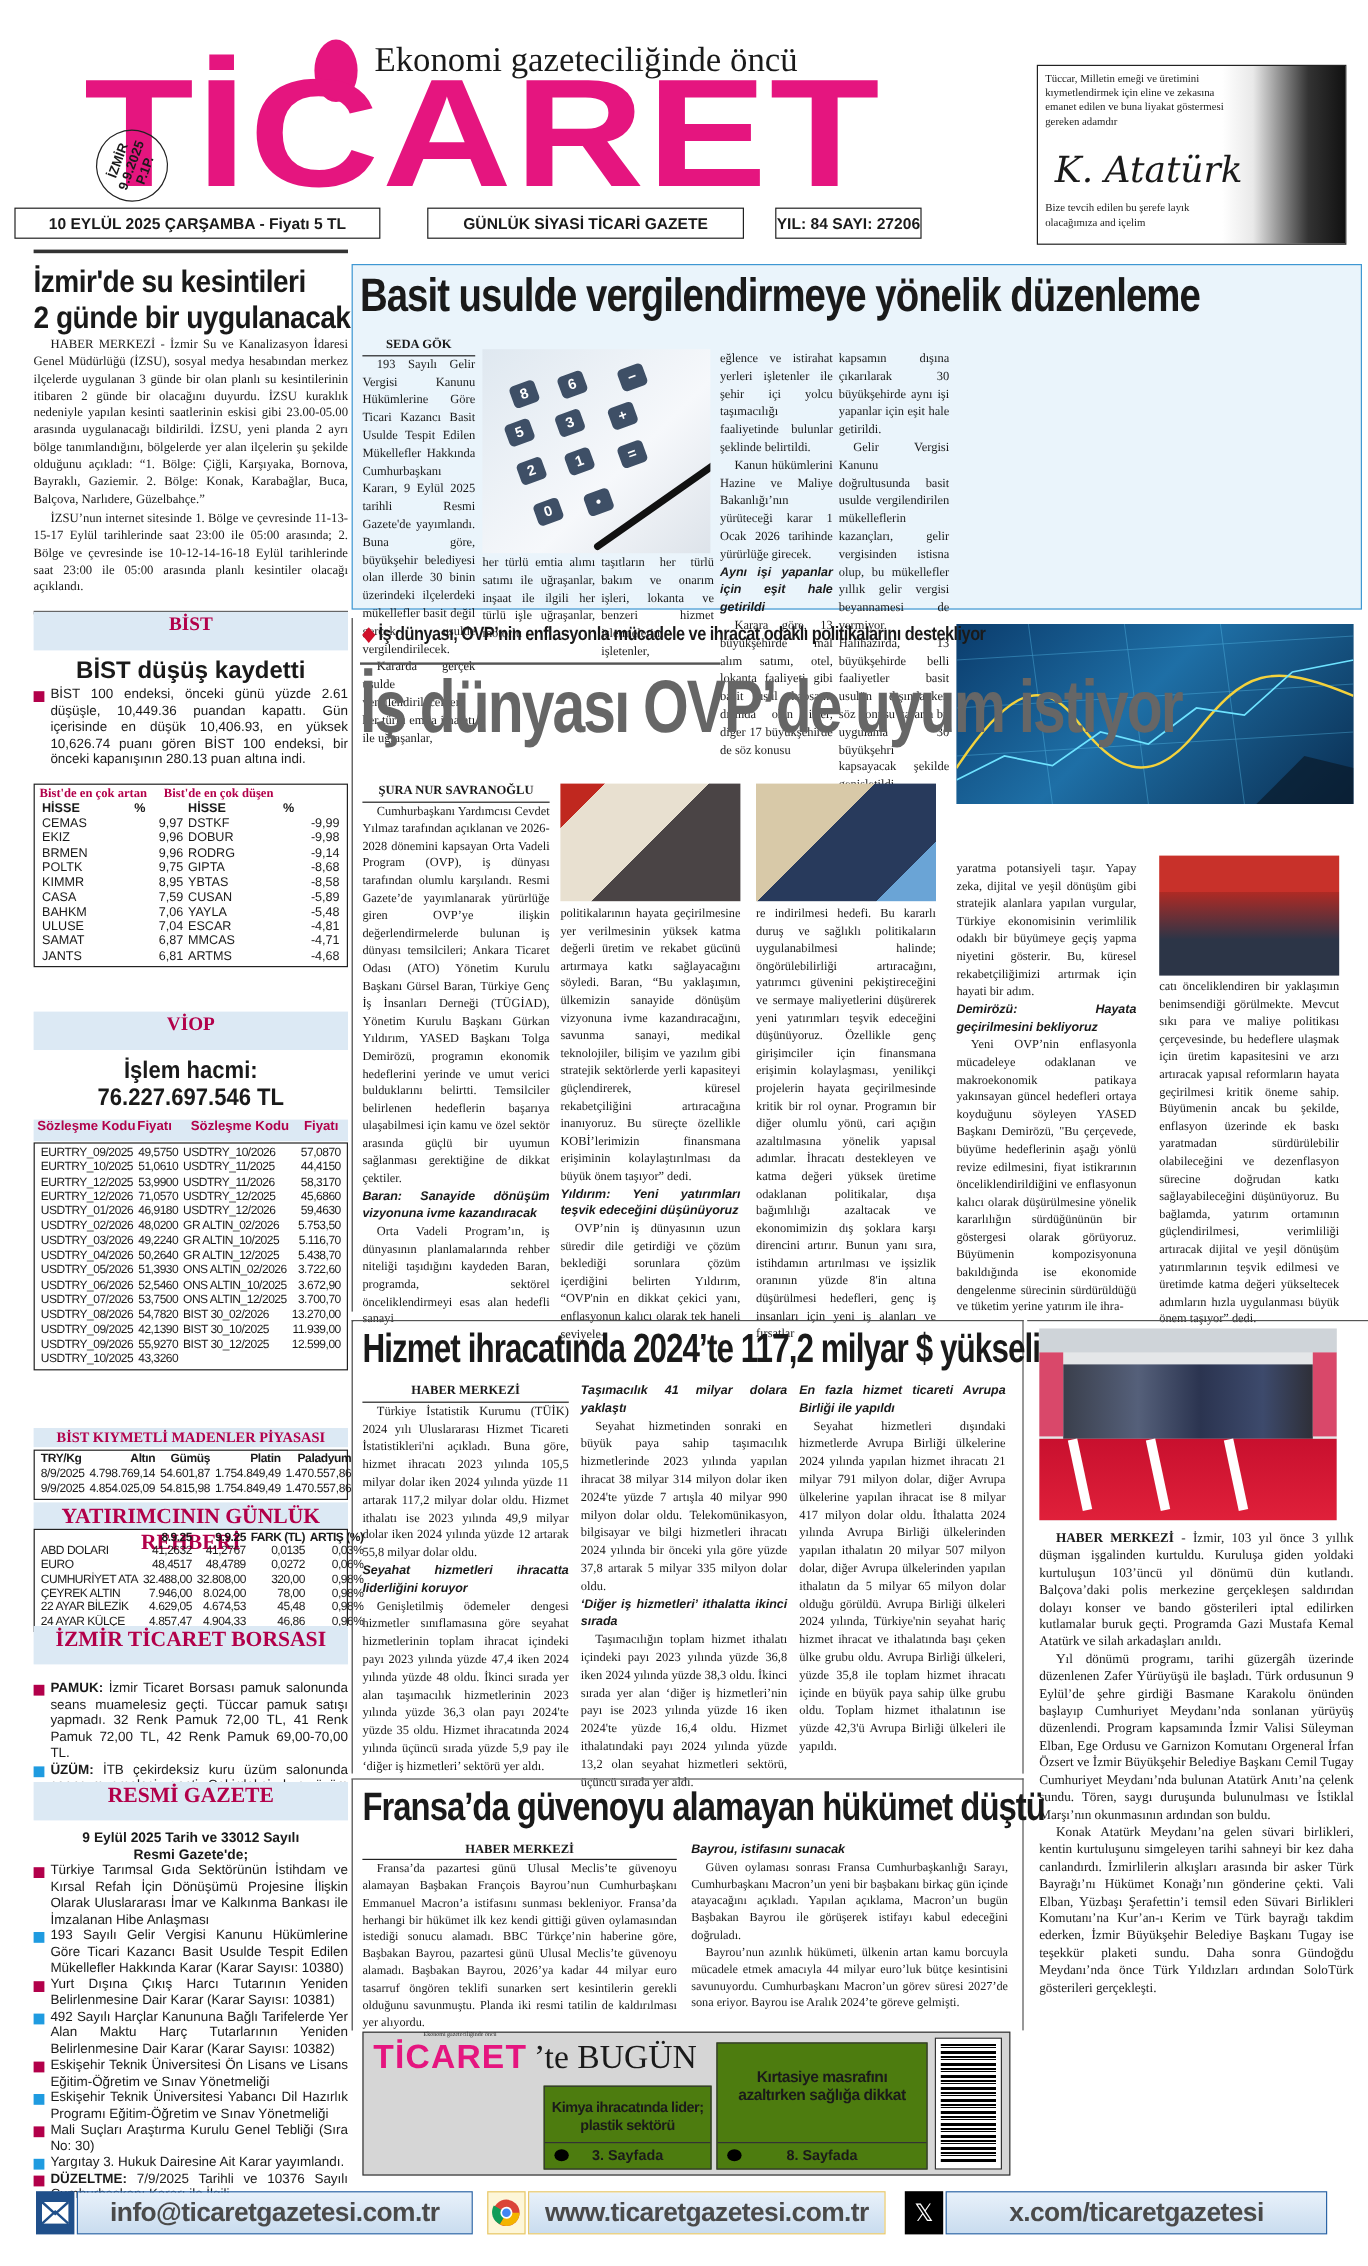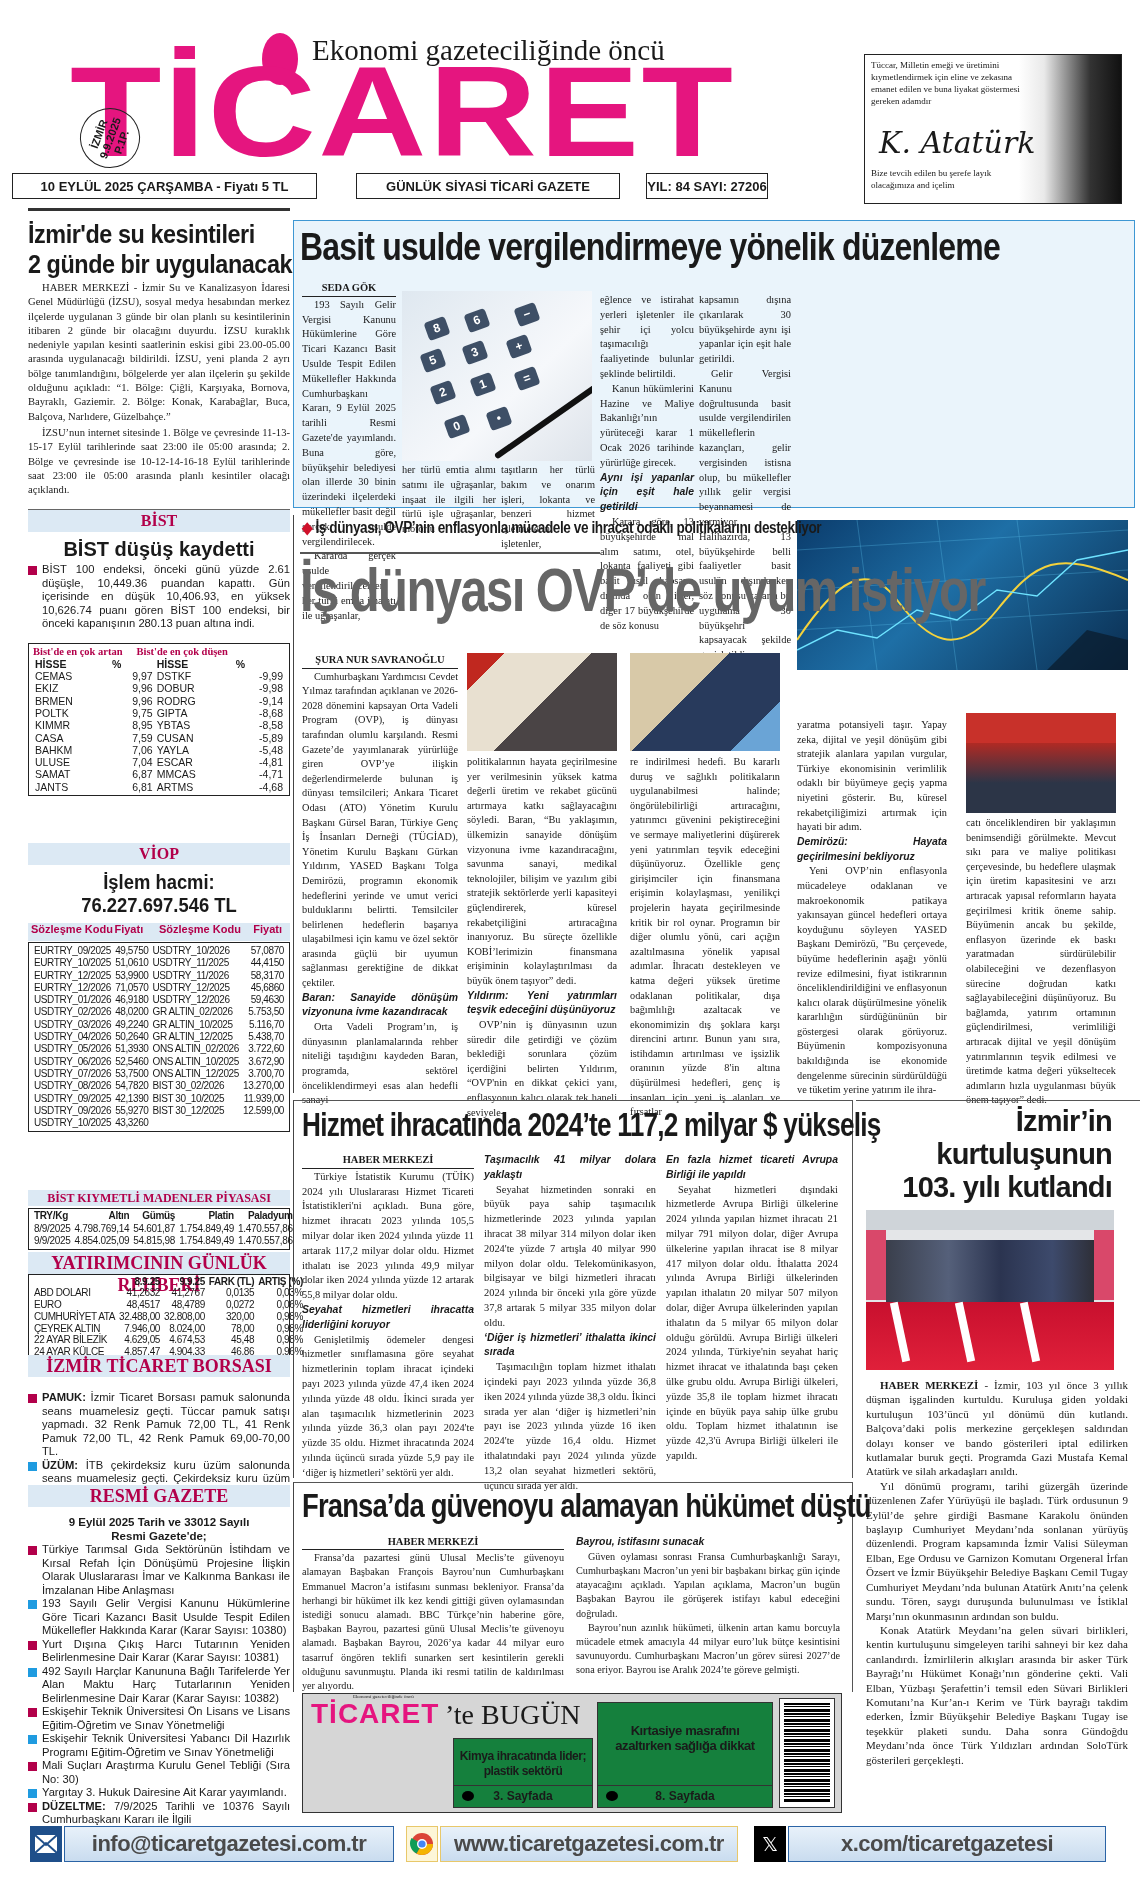--- a/index.html
+++ b/index.html
@@ -22,21 +22,21 @@
   #ataturk .q1 { position: absolute; left: 6px; top: 4px; width: 160px; font-size: 9px; line-height: 12px; }
   #ataturk .sig { position: absolute; left: 14px; top: 70px; font-family: "DejaVu Serif", serif; font-style: italic; font-size: 30px; }
   #ataturk .q2 { position: absolute; left: 6px; top: 112px; width: 130px; font-size: 9px; line-height: 12px; }
 
   
   .left { left: 28px; width: 262px; }
   .rule-top { border-top: 3px solid #333; }
   #izmir-su { top: 208px; }
   #izmir-su h1 { font-family: "Liberation Sans", sans-serif; font-weight: bold; font-size: 26px; line-height: 30px; letter-spacing: -0.5px; transform: scaleX(0.9); transform-origin: left; white-space: nowrap; margin-top: 8px; }
   #izmir-su p { font-size: 10.6px; line-height: 14.3px; text-indent: 14px; margin-top: 2px; }
-  .sec-band { background: #dce9f4; color: #b2004a; font-weight: bold; font-family: "Liberation Serif", serif; text-align: center; height: 22px; line-height: 22px; font-size: 16px; }
+  .sec-band { background: #dce9f4; color: #b2004a; font-weight: bold; font-family: "Liberation Serif", serif; text-align: center; height: 32px; line-height: 22px; font-size: 16px; }
   .sec-head { font-family: "Liberation Sans", sans-serif; font-weight: bold; text-align: center; }
   .bul { font-family: "Liberation Sans", sans-serif; font-size: 11.2px; line-height: 13.5px; padding-left: 14px; position: relative; text-align: justify; }
   .bul::before { content: ""; position: absolute; left: 0; top: 3px; width: 9px; height: 9px; background: var(--b, #b2004a); }
   .bul.blue { --b: #1f9be0; }
   .tbl-box { border: 1.5px solid #222; font-family: "Liberation Sans", sans-serif; font-stretch: condensed; }
   table { border-collapse: collapse; width: 100%; }
   td, th { padding: 0 2px; white-space: nowrap; }
   .num { text-align: right; }
 
   #bist { top: 510px; }
@@ -88,21 +88,21 @@
   #kurtulus .txt p { text-indent: 14px; }
 
   #fransa { left: 293px; top: 1482px; width: 560px; height: 210px; border-left: 1.5px solid #444; border-top: 1.5px solid #555; border-right: 1.5px solid #555; }
   #fransa h1 { position: absolute; left: 8px; top: 4px; font-family: "Liberation Sans", sans-serif; font-weight: bold; font-size: 33px; letter-spacing: -1px; white-space: nowrap; transform: scaleX(0.83); transform-origin: left; }
   #fransa .col { font-size: 10.2px; line-height: 14.2px; }
 
   #bugun { left: 302px; top: 1693px; width: 540px; height: 120px; background: #d6d6d6; border: 1.5px solid #333; }
   #bugun-logo { position: absolute; left: 8px; top: 4px; font-family: "Liberation Sans", sans-serif; font-weight: 900; font-size: 28px; color: #e5157f; letter-spacing: 1px; }
   #bugun-small { position: absolute; left: 50px; top: 0; font-size: 5px; }
   #bugun-te { position: absolute; left: 142px; top: 5px; font-size: 28px; font-family: "Liberation Serif", serif; }
-  .bcard { position: absolute; background: #15803d; border: 1.5px solid #333; font-family: "Liberation Sans", sans-serif; font-weight: bold; text-align: center; }
+  .bcard { position: absolute; background: #4d7c0f; border: 1.5px solid #333; font-family: "Liberation Sans", sans-serif; font-weight: bold; text-align: center; }
   .bcard .h { font-size: 12px; line-height: 15px; padding: 0 4px; letter-spacing: -0.4px; }
   .bcard .pg { position: absolute; left: 0; right: 0; bottom: 0; height: 22px; border-top: 1.5px solid #333; font-size: 12px; line-height: 20px; }
   .bcard .pg .dot { position: absolute; left: 8px; top: 5px; width: 12px; height: 10px; background: #000; border-radius: 50%; }
   #barcode { position: absolute; right: 6px; top: 4px; width: 56px; height: 110px; background: #fff; border: 1.5px solid #333; padding: 4px; }
   #barcode .bars { width: 100%; height: 100%; background: repeating-linear-gradient(180deg, #000 0 2px, #fff 2px 3px, #000 3px 4px, #fff 4px 6px, #000 6px 9px, #fff 9px 10px); }
 
   
   #footer { left: 14px; top: 1826px; width: 1110px; height: 38px; }
   .fbox { position: absolute; top: 0; height: 36px; border: 1.5px solid #2b64a6; background: linear-gradient(180deg, #e8f1fa, #c9dcef); font-family: "Liberation Sans", sans-serif; font-weight: bold; font-size: 22px; color: #4a4a4a; letter-spacing: -0.5px; display: flex; align-items: center; justify-content: center; }
   .ficon { position: absolute; top: 0; width: 32px; height: 36px; display: flex; align-items: center; justify-content: center; }
@@ -547,24 +547,20 @@
     <p class="subh">‘Diğer iş hizmetleri’ ithalatta ikinci sırada</p>
     <p>Taşımacılığın toplam hizmet ithalatı içindeki payı 2023 yılında yüzde 36,8 iken 2024 yılında yüzde 38,3 oldu. İkinci sırada yer alan ‘diğer iş hizmetleri’nin payı ise 2023 yılında yüzde 16 iken 2024'te yüzde 16,4 oldu. Hizmet ithalatındaki payı 2024 yılında yüzde 13,2 olan seyahat hizmetleri sektörü, üçüncü sırada yer aldı.</p>
   </div>
   <div class="col" style="left:372px;top:52px;width:172px">
     <p class="subh">En fazla hizmet ticareti Avrupa Birliği ile yapıldı</p>
     <p>Seyahat hizmetleri dışındaki hizmetlerde Avrupa Birliği ülkelerine 2024 yılında yapılan hizmet ihracatı 21 milyar 791 milyon dolar, diğer Avrupa ülkelerine yapılan ihracat ise 8 milyar 417 milyon dolar oldu. İthalatta 2024 yılında Avrupa Birliği ülkelerinden yapılan ithalatın 20 milyar 507 milyon dolar, diğer Avrupa ülkelerinden yapılan ithalatın da 5 milyar 65 milyon dolar olduğu görüldü. Avrupa Birliği ülkeleri 2024 yılında, Türkiye'nin seyahat hariç hizmet ihracat ve ithalatında başı çeken ülke grubu oldu. Avrupa Birliği ülkeleri, yüzde 35,8 ile toplam hizmet ihracatı içinde en büyük paya sahip ülke grubu oldu. Toplam hizmet ithalatının ise yüzde 42,3'ü Avrupa Birliği ülkeleri ile yapıldı.</p>
   </div>
 </div>
 
 <div class="abs" id="kurtulus">
-  <h1>
-    <div>İzmir’in kurtuluşunun</div>
-    <div>103. yılı kutlandı</div>
-  </h1>
   <div id="parade">
     <div class="abs" style="left:0;top:0;width:248px;height:20px;background:#cfd4d9"></div>
     <div class="abs" style="left:20px;top:30px;width:208px;height:62px;background:linear-gradient(90deg,#3a3f4c,#55607a 30%,#2b3450 55%,#3d4a6c 80%,#2e2f38)"></div>
     <div class="abs" style="left:0;top:20px;width:20px;height:70px;background:#d9486a"></div>
     <div class="abs" style="left:228px;top:20px;width:20px;height:70px;background:#d9486a"></div>
     <div class="abs" style="left:0;top:92px;width:248px;height:68px;background:linear-gradient(180deg,#c8102e,#e0203a)"></div>
     <div class="abs" style="left:30px;top:92px;width:8px;height:60px;background:#fff;transform:rotate(-12deg)"></div>
     <div class="abs" style="left:95px;top:92px;width:8px;height:60px;background:#fff;transform:rotate(-12deg)"></div>
     <div class="abs" style="left:160px;top:92px;width:8px;height:60px;background:#fff;transform:rotate(-12deg)"></div>
   </div>

